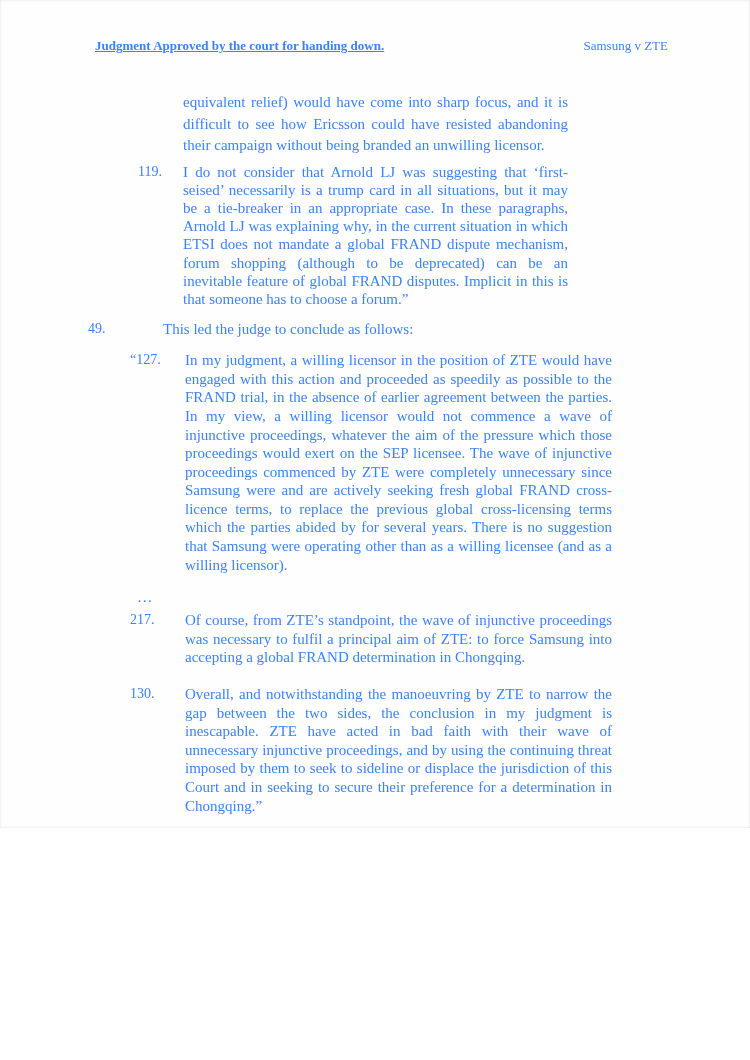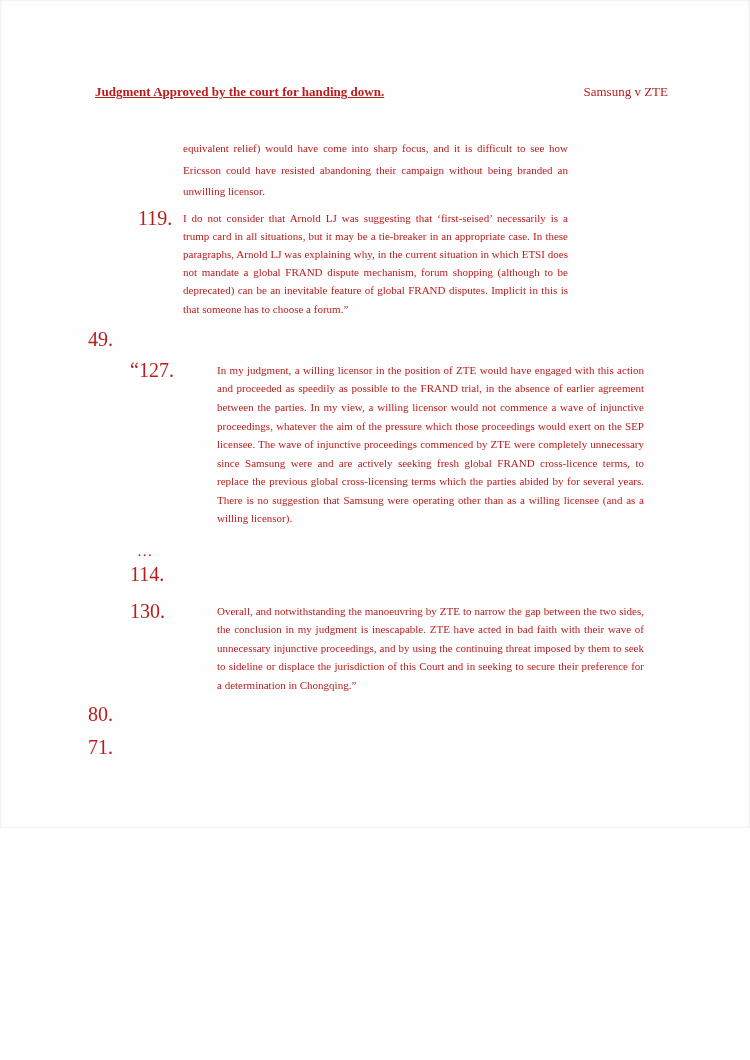--- a/index.html
+++ b/index.html
@@ -3,44 +3,43 @@
 <meta charset="utf-8">
 <style>
   * { margin: 0; padding: 0; box-sizing: border-box; }
   html, body { background: #ffffff; }
   .page {
     position: relative;
     width: 750px;
     height: 828px;
     margin: 0 auto;
     background: #fefefe;
-    color: #b91c1c;
+    color: #3b82f6;
     font-family: "Liberation Serif", serif;
     overflow: hidden;
     box-shadow: inset 0 0 3px rgba(0,0,0,0.12);
   }
   .header {
     display: flex;
     justify-content: space-between;
     align-items: baseline;
     padding: 38px 82px 0 95px;
     font-size: 13px;
   }
   .header-left {
     font-weight: bold;
     text-decoration: underline;
   }
   .header-right {
     font-weight: normal;
     font-size: 13px;
-    margin-top: 46px;
   }
-  .para { text-align: justify; font-size: 11px; }
+  .para { text-align: justify; font-size: 15px; }
   .row { display: flex; }
-  .num { flex-shrink: 0; font-size: 20px; }
+  .num { flex-shrink: 0; font-size: 14px; }
 
   
   .blk-quote-cont {
     margin: 38px 0 0 183px;
     width: 385px;
     line-height: 21.5px;
   }
   
   .blk-119 { margin: 6px 0 0 138px; line-height: 18.2px; }
   .blk-119 .num { width: 45px; }
@@ -48,21 +47,21 @@
 
   
   .blk-main { line-height: 20px; margin-left: 88px; gap: 28px; }
   .blk-main .num { width: 47px; }
   .blk-main .txt { width: 525px; text-align: justify; }
   .blk-49 { margin-top: 11px; }
   .blk-50 { margin-top: 9px; }
   .blk-51 { margin-top: 13px; }
 
   
-  .blk-innerq { margin-left: 130px; line-height: 18.6px; gap: 32px; }
+  .blk-innerq { margin-left: 130px; line-height: 18.6px; }
   .blk-innerq .num { width: 55px; }
   .blk-innerq .txt { width: 427px; text-align: justify; }
   .blk-127 { margin-top: 12px; }
   .blk-129 { margin-top: 5px; }
   .blk-130 { margin-top: 18px; font-family: Liberation Serif, serif; }
 
   .blk-ellipsis {
     margin: 14px 0 0 137px;
     font-size: 15.4px;
     line-height: 18px;
@@ -87,31 +86,33 @@
 
   <div class="para blk-quote-cont">equivalent relief) would have come into sharp focus, and it is difficult to see how Ericsson could have resisted abandoning their campaign without being branded an unwilling licensor.</div>
 
   <div class="row blk-119">
     <div class="num">119.</div>
     <div class="txt para">I do not consider that Arnold LJ was suggesting that ‘first-seised’ necessarily is a trump card in all situations, but it may be a tie-breaker in an appropriate case. In these paragraphs, Arnold LJ was explaining why, in the current situation in which ETSI does not mandate a global FRAND dispute mechanism, forum shopping (although to be deprecated) can be an inevitable feature of global FRAND disputes. Implicit in this is that someone has to choose a forum.”</div>
   </div>
 
   <div class="row blk-main blk-49">
     <div class="num">49.</div>
+    <div class="txt para">This led the judge to conclude as follows:</div>
   </div>
 
   <div class="row blk-innerq blk-127">
     <div class="num">“127.</div>
     <div class="txt para">In my judgment, a willing licensor in the position of ZTE would have engaged with this action and proceeded as speedily as possible to the FRAND trial, in the absence of earlier agreement between the parties. In my view, a willing licensor would not commence a wave of injunctive proceedings, whatever the aim of the pressure which those proceedings would exert on the SEP licensee. The wave of injunctive proceedings commenced by ZTE were completely unnecessary since Samsung were and are actively seeking fresh global FRAND cross-licence terms, to replace the previous global cross-licensing terms which the parties abided by for several years. There is no suggestion that Samsung were operating other than as a willing licensee (and as a willing licensor).</div>
   </div>
 
   <div class="blk-ellipsis">…</div>
 
   <div class="row blk-innerq blk-129">
-    <div class="num">114.</div>
+    <div class="num">217.</div>
+    <div class="txt para">Of course, from ZTE’s standpoint, the wave of injunctive proceedings was necessary to fulfil a principal aim of ZTE: to force Samsung into accepting a global FRAND determination in Chongqing.</div>
   </div>
 
   <div class="row blk-innerq blk-130">
     <div class="num">130.</div>
     <div class="txt para">Overall, and notwithstanding the manoeuvring by ZTE to narrow the gap between the two sides, the conclusion in my judgment is inescapable. ZTE have acted in bad faith with their wave of unnecessary injunctive proceedings, and by using the continuing threat imposed by them to seek to sideline or displace the jurisdiction of this Court and in seeking to secure their preference for a determination in Chongqing.”</div>
   </div>
 
   <div class="row blk-main blk-50">
     <div class="num">80.</div>
   </div>

